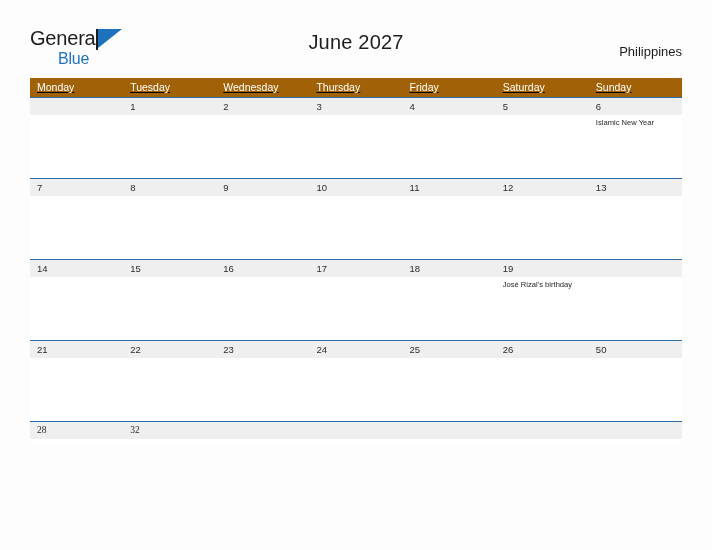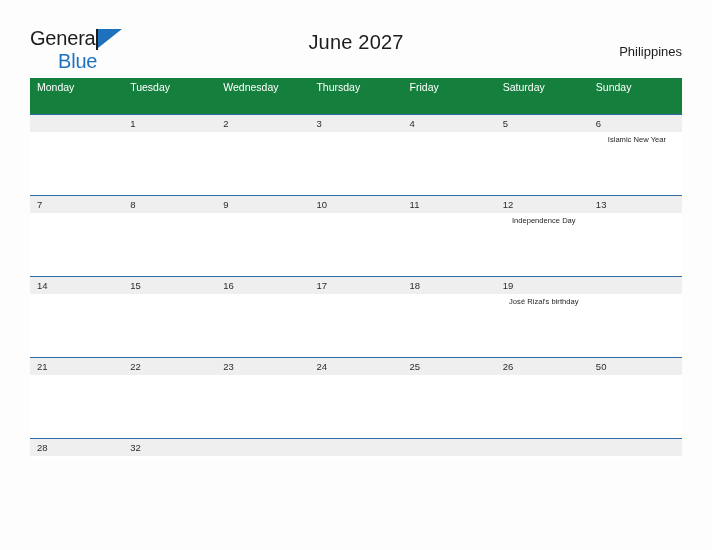--- a/index.html
+++ b/index.html
@@ -40,21 +40,21 @@
   .logo-row1 {
     position: relative;
     display: block;
     font-size: 20px;
     letter-spacing: -0.2px;
     color: #1c1c1c;
     height: 22px;
   }
   .logo-row2 {
     display: block;
-    font-size: 20px;
+    font-size: 16px;
     letter-spacing: -0.2px;
     color: #1e72bd;
     margin-top: 1px;
     padding-left: 28px;
     height: 22px;
   }
   .logo-flag {
     position: absolute;
     left: 68px;
     top: 1px;
@@ -99,22 +99,23 @@
     top: 78px;
     width: 652px;
   }
 
   .cal-row {
     display: flex;
     width: 100%;
   }
 
   .cal-head {
-    background: #15803d;
-    height: 36px;
+    background: #a16207;
+    height: 19px;
+    text-decoration: underline;
   }
   .cal-head .cell {
     color: #ffffff;
     font-size: 10.5px;
     line-height: 19px;
     padding-left: 7px;
   }
 
   .cell {
     width: 93.1429px;
@@ -136,21 +137,20 @@
     height: 17px;
     background: #efefef;
     display: flex;
   }
   .week-body {
     position: absolute;
     top: 17px; left: 0;
     width: 100%;
     height: 64px;
     display: flex;
-    text-align: center;
   }
 
   .daynum {
     font-size: 9.5px;
     color: #2b2b2b;
     line-height: 17px;
     padding-left: 7px;
   }
 
   .event {
@@ -158,20 +158,21 @@
     color: #1f1f1f;
     line-height: 10.5px;
     padding-left: 7px;
     padding-top: 3px;
     padding-right: 4px;
     word-wrap: break-word;
   }
 
   .week-last {
     height: 22px;
+    font-family: Liberation Serif, serif;
   }
 </style>
 </head>
 <body>
 
 <div class="page">
 
   <div class="topbar">
 
     <div class="logo">
@@ -223,29 +224,20 @@
     <div class="week">
       <div class="week-numbers">
         <div class="cell daynum">7</div>
         <div class="cell daynum">8</div>
         <div class="cell daynum">9</div>
         <div class="cell daynum">10</div>
         <div class="cell daynum">11</div>
         <div class="cell daynum">12</div>
         <div class="cell daynum">13</div>
       </div>
-      <div class="week-body">
-        <div class="cell event"></div>
-        <div class="cell event"></div>
-        <div class="cell event"></div>
-        <div class="cell event"></div>
-        <div class="cell event"></div>
-        <div class="cell event">Independence Day</div>
-        <div class="cell event"></div>
-      </div>
     </div>
 
     <div class="week">
       <div class="week-numbers">
         <div class="cell daynum">14</div>
         <div class="cell daynum">15</div>
         <div class="cell daynum">16</div>
         <div class="cell daynum">17</div>
         <div class="cell daynum">18</div>
         <div class="cell daynum">19</div>

